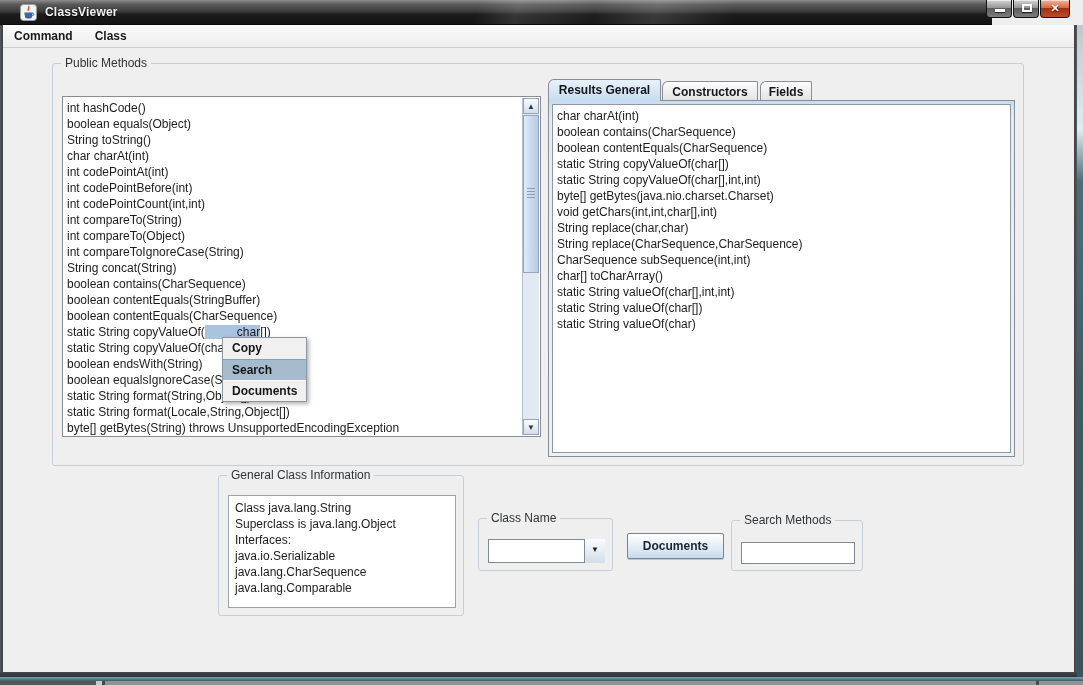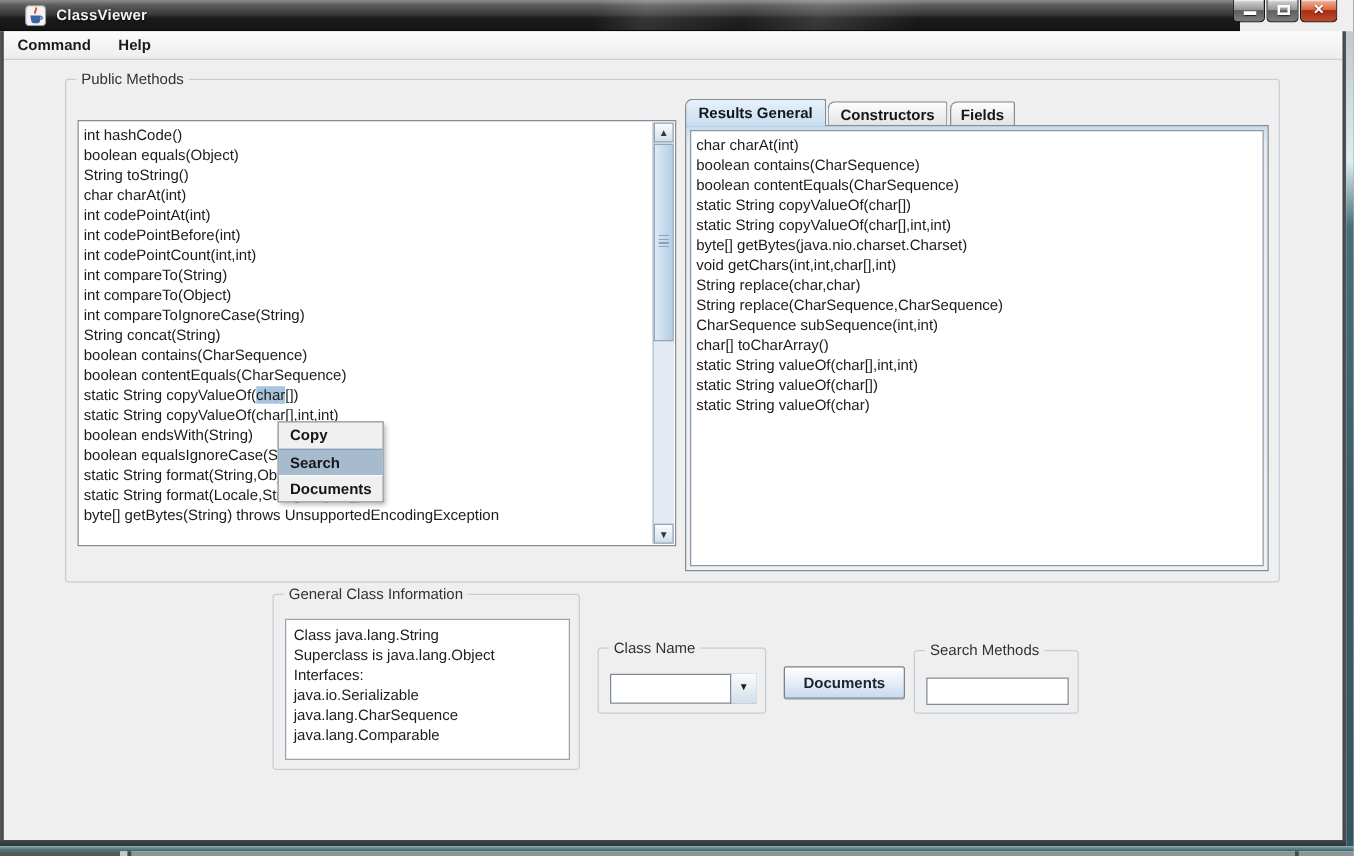--- a/index.html
+++ b/index.html
@@ -66,21 +66,21 @@
   .groupbox { border:1px solid var(--group_border); border-radius:3px; }
   .grouplabel {
     position:absolute; top:-8px; left:8px; background:#efefef; padding:0 4px;
     font-size:12px; font-weight:normal; color:#2e3338; white-space:nowrap;
   }
 
   
   .scrollpane { background:#fff; border:1px solid #868d94; }
   .rows { position:absolute; left:1px; top:1px; bottom:1px; overflow:hidden; padding-top:2px; }
   .row { height:16px; line-height:16px; font-size:12px; color:#1c1c1c; padding-left:3px; white-space:nowrap; }
-  .txtsel { background:var(--text_selection); }
+  .txtsel { background:var(--text_selection);padding-left:32px; }
 
   
   .vsb { position:absolute; top:1px; bottom:1px; right:1px; width:17px; background:#e2e9f0; border-left:1px solid #b4c0cc; }
   .vsb-btn {
     position:absolute; left:0; width:16px; height:16px;
     background:linear-gradient(180deg,#fafcfe,#d2deea); border:1px solid #94a2b2;
     font-size:8px; color:#2a3a4a; text-align:center; line-height:15px;
   }
   .vsb-up { top:0; } .vsb-down { bottom:0; }
   .vsb-thumb {
@@ -155,21 +155,21 @@
     <div id="btn-max" class="abs winbtn">
       <div class="abs glyph-box"></div>
     </div>
     <div id="btn-close" class="abs winbtn">
       <span>✕</span>
     </div>
   </div>
 
   <div id="menubar" class="abs">
     <div class="menu-item">Command</div>
-    <div class="menu-item">Help</div>
+    <div class="menu-item">Class</div>
   </div>
 
   <div id="edge-l" class="abs win-edge"></div>
   <div id="edge-r" class="abs"></div>
   <div id="edge-b" class="abs"></div>
   <div id="desktop-strip" class="abs"></div>
   <div id="teal-band" class="abs"></div>
   <div id="taskbar" class="abs">
     <div id="taskbar-seg1" class="abs"></div>
     <div id="taskbar-div1" class="abs"></div>
@@ -188,20 +188,21 @@
         <div class="row">String toString()</div>
         <div class="row">char charAt(int)</div>
         <div class="row">int codePointAt(int)</div>
         <div class="row">int codePointBefore(int)</div>
         <div class="row">int codePointCount(int,int)</div>
         <div class="row">int compareTo(String)</div>
         <div class="row">int compareTo(Object)</div>
         <div class="row">int compareToIgnoreCase(String)</div>
         <div class="row">String concat(String)</div>
         <div class="row">boolean contains(CharSequence)</div>
+        <div class="row">boolean contentEquals(StringBuffer)</div>
         <div class="row">boolean contentEquals(CharSequence)</div>
         <div class="row">static String copyValueOf(<span class="txtsel">char</span>[])</div>
         <div class="row">static String copyValueOf(char[],int,int)</div>
         <div class="row">boolean endsWith(String)</div>
         <div class="row">boolean equalsIgnoreCase(String)</div>
         <div class="row">static String format(String,Object[])</div>
         <div class="row">static String format(Locale,String,Object[])</div>
         <div class="row">byte[] getBytes(String) throws UnsupportedEncodingException</div>
       </div>
     <div class="vsb">

